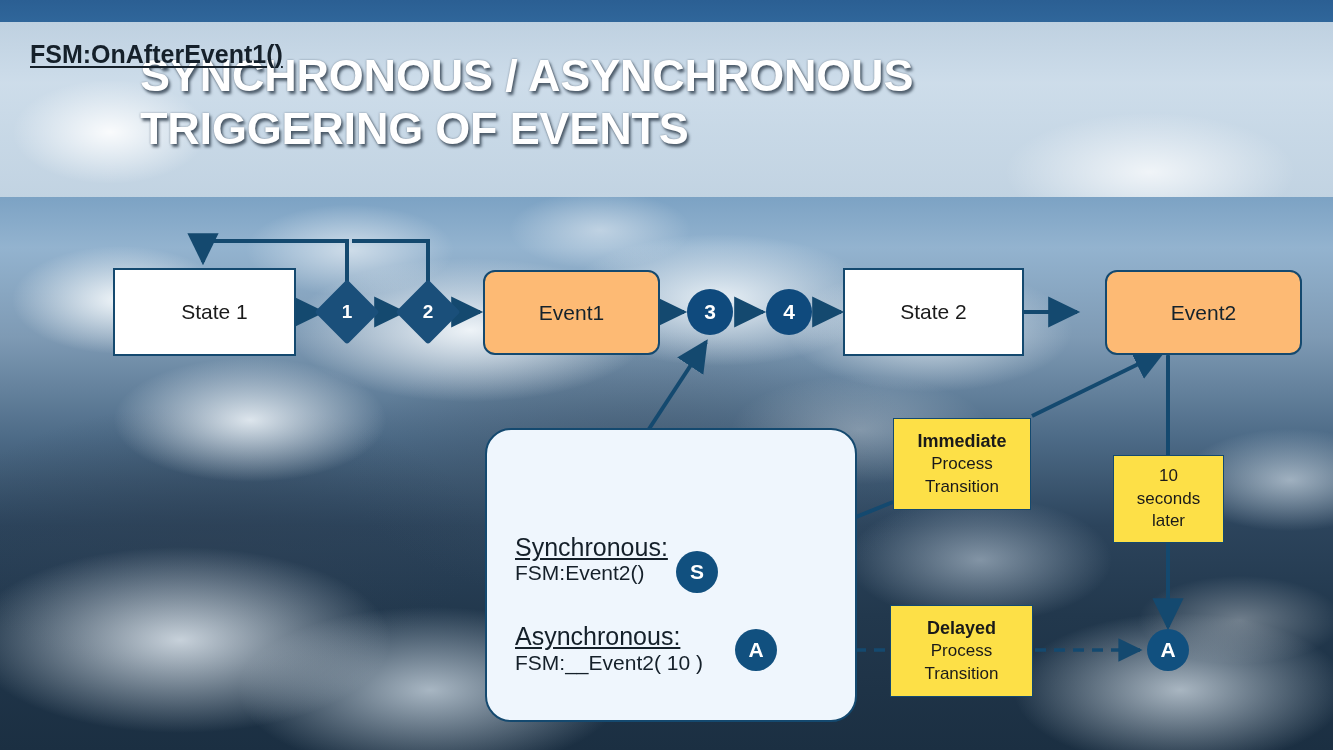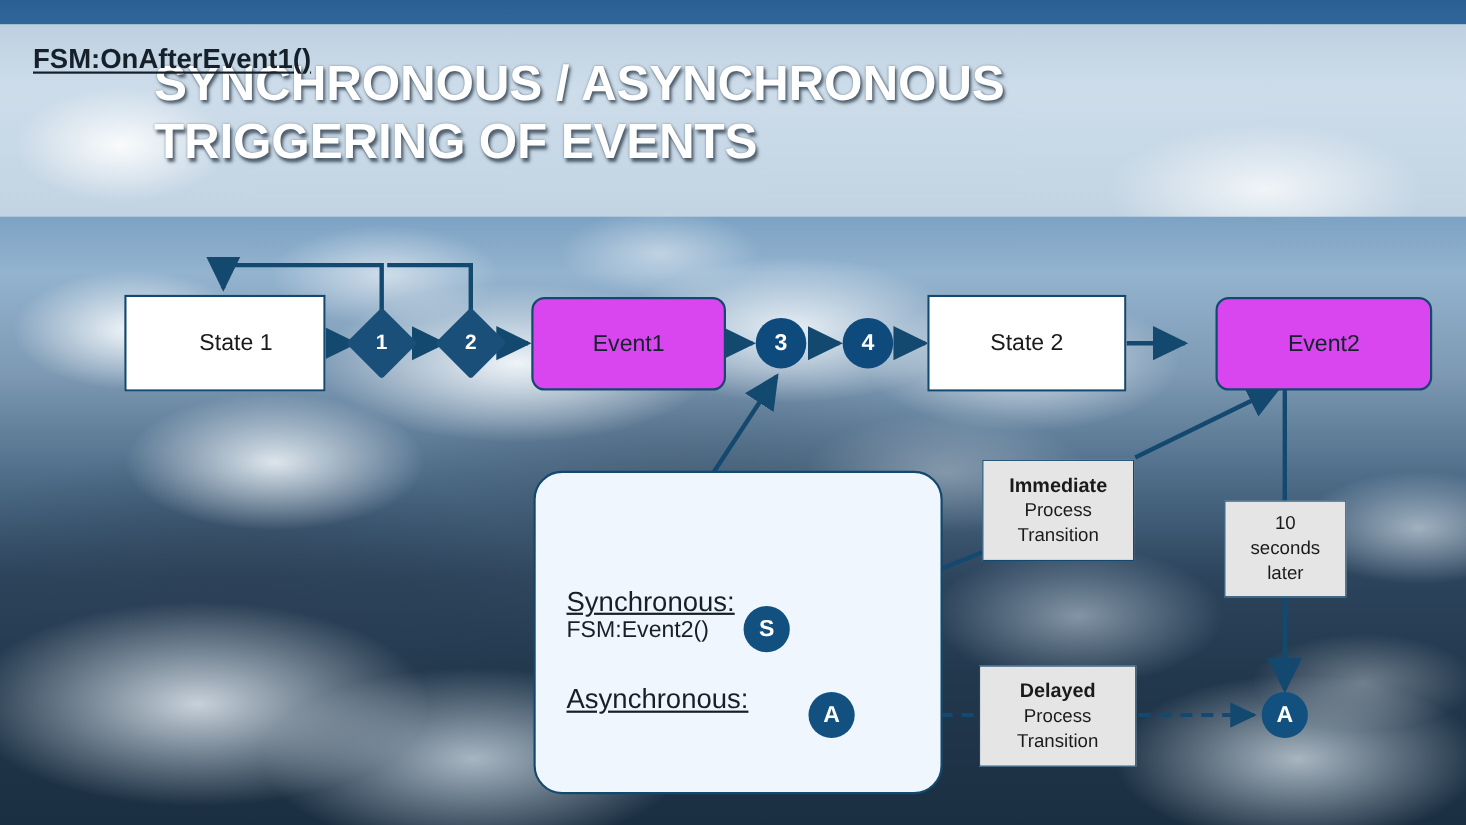--- a/index.html
+++ b/index.html
@@ -48,24 +48,24 @@
        letter-spacing:-0.2px;
        text-shadow:2px 3px 3px rgba(40,55,70,.75), 0 0 2px rgba(60,75,92,.6);
        white-space:pre-line;}
 
   
   .node{position:absolute;display:flex;align-items:center;justify-content:center;
         text-align:center;color:#1a1a1a;box-sizing:border-box;}
 
   .state-box{background:#ffffff;border:2.5px solid #14496f;
         font-size:21px;}
-  .event-box{background:#d946ef;border:2.5px solid #14496f;border-radius:12px;
+  .event-box{background:#fdba74;border:2.5px solid #14496f;border-radius:12px;
         font-size:21px;color:#14222c;}
 
-  .label-box{background:#e5e5e5;border:1.8px solid #14496f;
+  .label-box{background:#fde047;border:1.8px solid #14496f;
         font-size:17px;line-height:1.32;color:#1a1a1a;
         flex-direction:column;}
   .label-box .lb-strong{font-weight:bold;font-size:18px;}
 
   .diamond{position:absolute;width:46px;height:46px;background:#1a4f7a;
         transform:rotate(45deg);border-radius:3px;}
   .diamond-label{position:absolute;width:46px;height:46px;display:flex;
         align-items:center;justify-content:center;color:#fff;
         font-size:19px;font-weight:bold;}
 
@@ -177,20 +177,21 @@
 
   <div class="fsm-title">FSM:OnAfterEvent1()</div>
 
   <div class="fsm-sub" style="left:515px;top:533px;">Synchronous:</div>
   <div class="fsm-code" style="left:515px;top:561px;">FSM:Event2()</div>
   <div class="circle circle-sa" style="left:676px;top:551px;">
     <span>S</span>
   </div>
 
   <div class="fsm-sub" style="left:515px;top:622px;">Asynchronous:</div>
+  <div class="fsm-code" style="left:515px;top:651px;">FSM:__Event2( 10 )</div>
   <div class="circle circle-sa" style="left:735px;top:629px;">
     <span>A</span>
   </div>
 
   <div class="node label-box" style="left:893px;top:418px;width:138px;height:92px;">
     <span class="lb-strong">Immediate</span>
     <span>Process</span>
     <span>Transition</span>
   </div>
 

